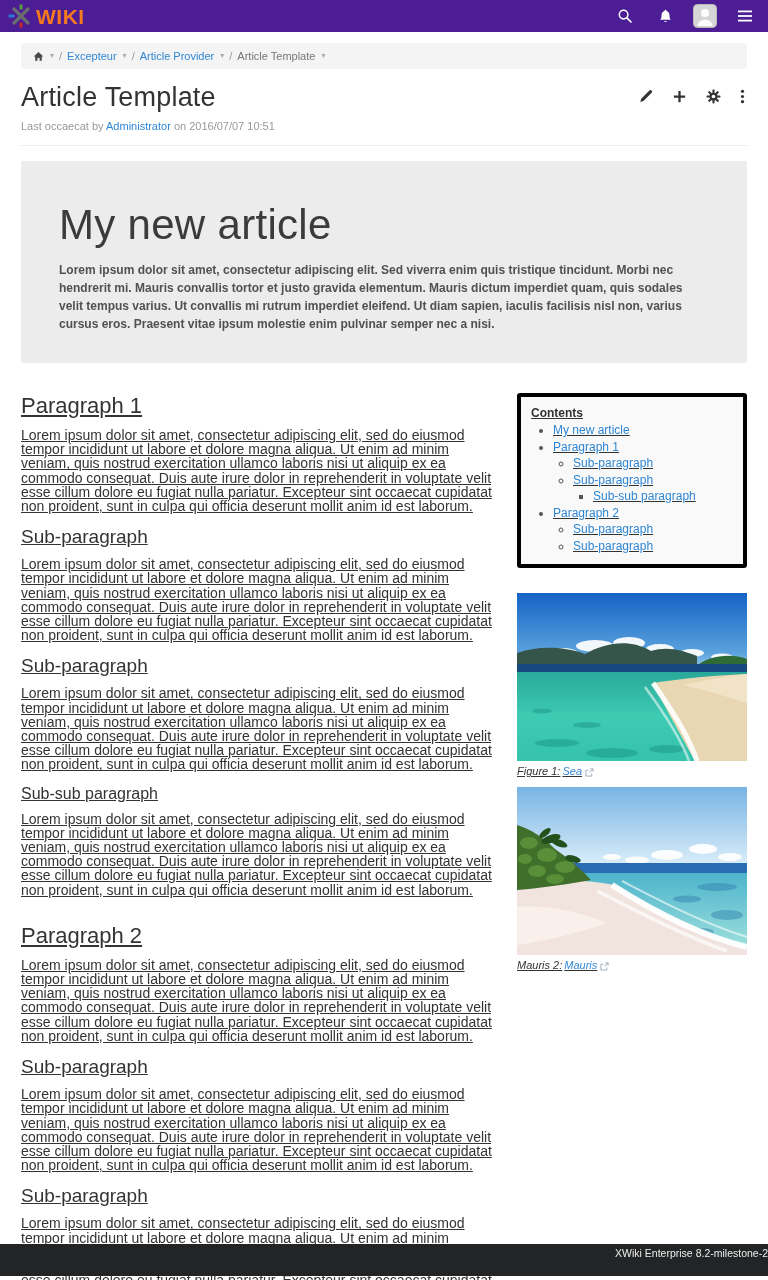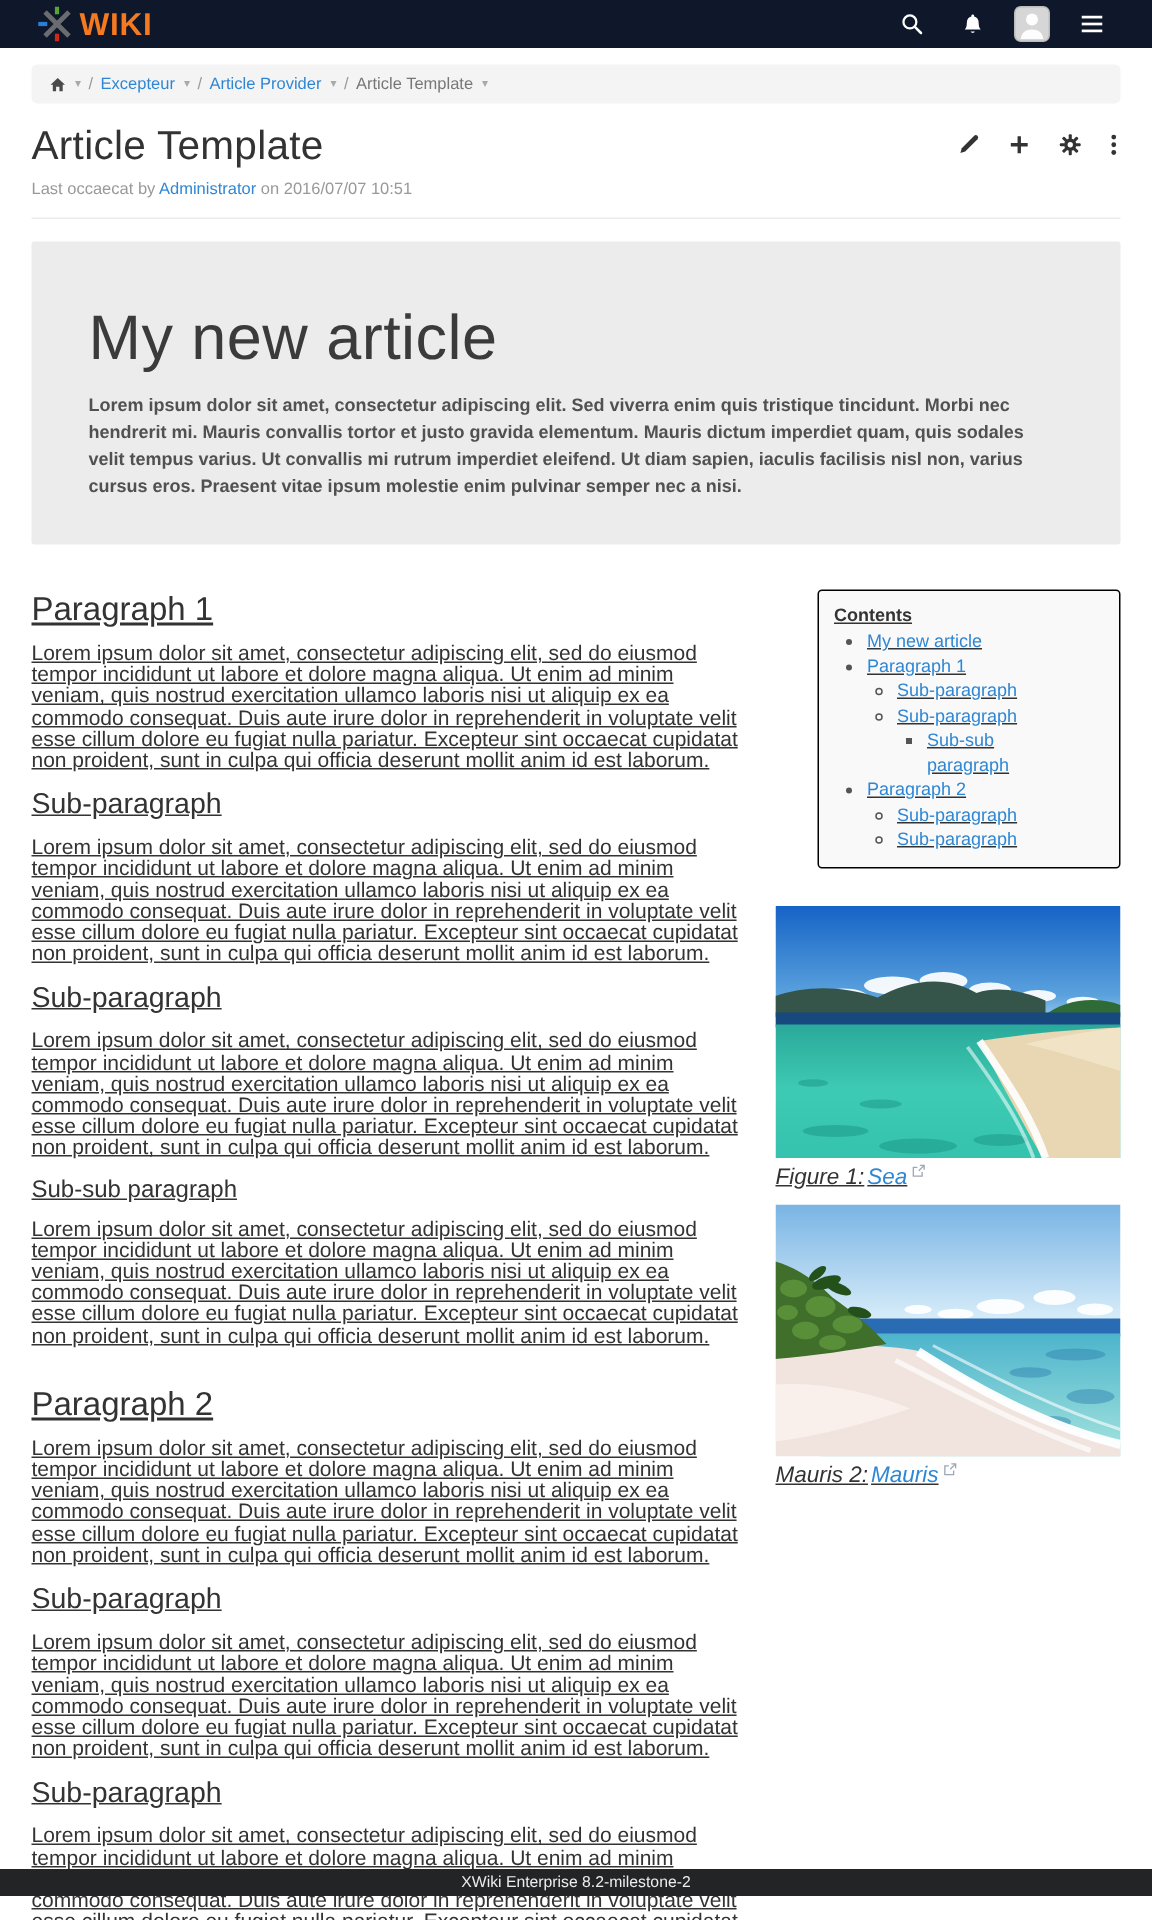--- a/index.html
+++ b/index.html
@@ -9,23 +9,23 @@
     width: 768px; height: 1280px;
     background: #fff;
     font-family: "Liberation Sans", "DejaVu Sans", sans-serif;
     color: #333;
     overflow: hidden;
   }
   a { color: #2f87d4; text-decoration: none; }
 
   
   .topbar {
-    height: 32px; background: #0f172a;
+    height: 32px; background: #4c1d95;
     display: flex; align-items: center;
-    padding: 0 25px;
+    padding: 0 8px;
   }
   .logo { display: flex; align-items: center; gap: 2px; cursor: pointer; }
   .logo-text { color: #f5791f; font-size: 21px; font-weight: bold; letter-spacing: 0.5px; line-height: 1; }
   .topbar-spacer { flex: 1; }
   .topbar-icons { display: flex; align-items: center; gap: 10px; }
   .tb-btn { width: 30px; height: 26px; display: flex; align-items: center; justify-content: center; cursor: pointer; }
 
   
   .container { padding: 0 21px; }
 
@@ -73,54 +73,53 @@
   .main-col h2, .main-col h3, .main-col h4 { font-weight: 400; color: #333; }
   .main-col h2 { font-size: 22px; margin: 26px 0 9px 0; }
   .main-col h3 { font-size: 19px; margin: 13px 0 9px 0; }
   .main-col h4 { font-size: 16px; margin: 13px 0 9px 0; }
   .main-col > :first-child { margin-top: 22px; }
   .main-col p.body-text { font-size: 14px; line-height: 14.2px; color: #333; margin: 0; }
 
   
   .toc-panel {
     background: #f9f9f9;
-    border: 1px solid #000000;
+    border: 4px solid #000000;
     border-radius: 3px;
     padding: 9px 28px 10px 10px;
     font-size: 12px;
-    margin-left: 28px;
   }
   .toc-title { font-weight: bold; font-size: 12px; color: #333; margin-bottom: 2px; }
   .toc-panel ul { margin: 0 0 0 22px; padding: 0; }
   .toc-panel ul ul { margin-left: 20px; }
   .toc-panel li { line-height: 16.5px; color: #555; }
   .toc-panel a { color: #2f87d4; }
 
   
   .figure { margin-top: 25px; }
   .figure + .figure { margin-top: 10px; }
   .figure-img { display: block; width: 230px; height: 168px; }
-  .figure-caption { font-size: 15px; font-style: italic; color: #333; margin-top: 4px; display: flex; align-items: flex-start; gap: 2px; }
+  .figure-caption { font-size: 11px; font-style: italic; color: #333; margin-top: 4px; display: flex; align-items: flex-end; gap: 2px; }
   .figure-caption a { font-style: italic; }
   .ext-icon { margin-left: 1px; opacity: 0.75; }
 
   
   .docinfo {
     margin-top: 16px;
     border: 1px solid #e7e7e7; border-radius: 2px;
     padding: 7px 12px;
     font-size: 11px; color: #999;
     display: flex; align-items: center;
   }
 
   
   .version-bar {
-    position: absolute; left: 0; right: 0; bottom: 16px;
-    height: 18px; background: #222426;
-    color: #ededed; font-size: 10.5px; line-height: 18px; text-align: center;
+    position: absolute; left: 0; right: 0; bottom: 4px;
+    height: 32px; background: #222426;
+    color: #ededed; font-size: 10.5px; line-height: 18px; text-align: right;
   }
 </style>
 </head>
 <body>
 
 <div class="topbar">
   <div class="logo">
     <svg width="26" height="24" viewBox="0 0 26 24">
       <line x1="5" y1="4" x2="21" y2="20" stroke="#6a6d70" stroke-width="3.2"></line>
       <line x1="21" y1="4" x2="5" y2="20" stroke="#6a6d70" stroke-width="3.2"></line>

